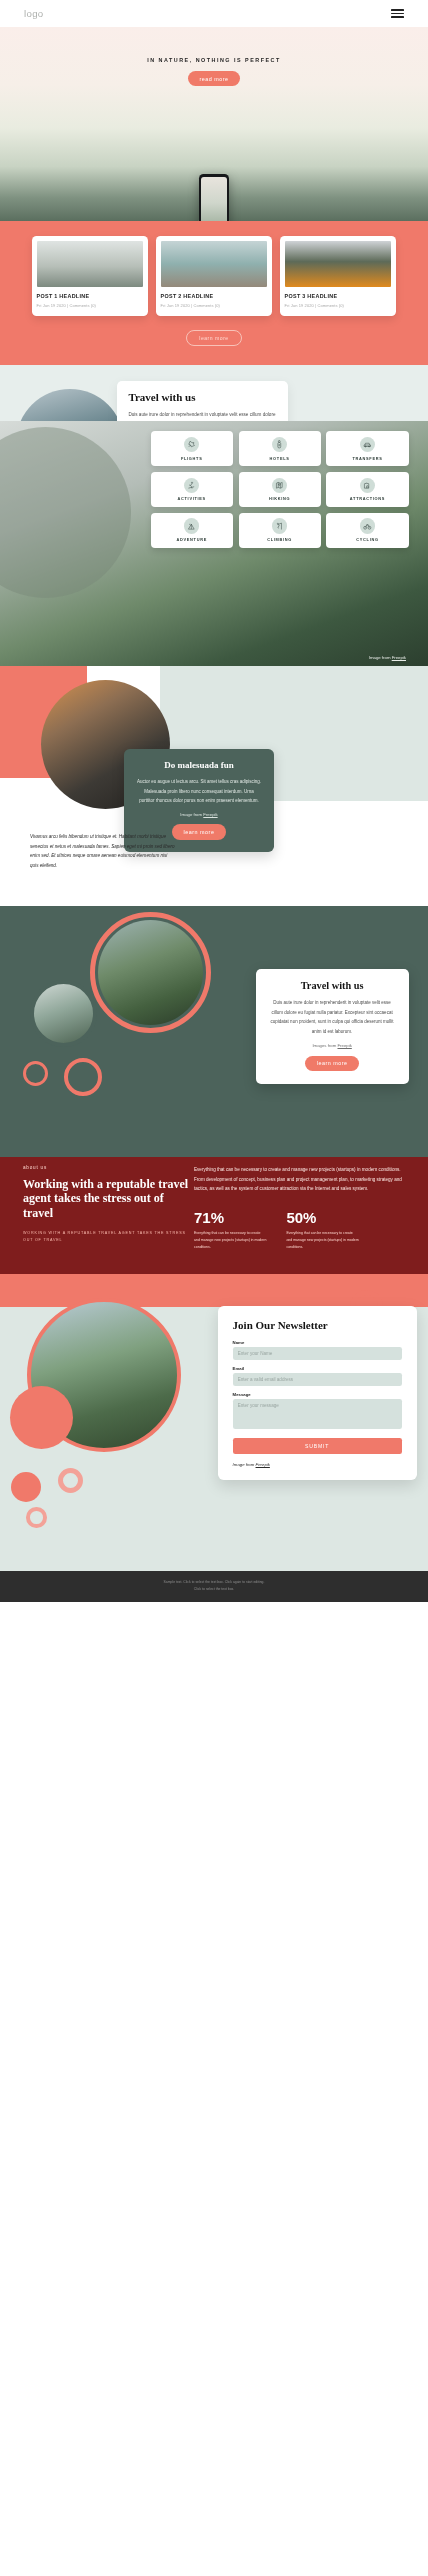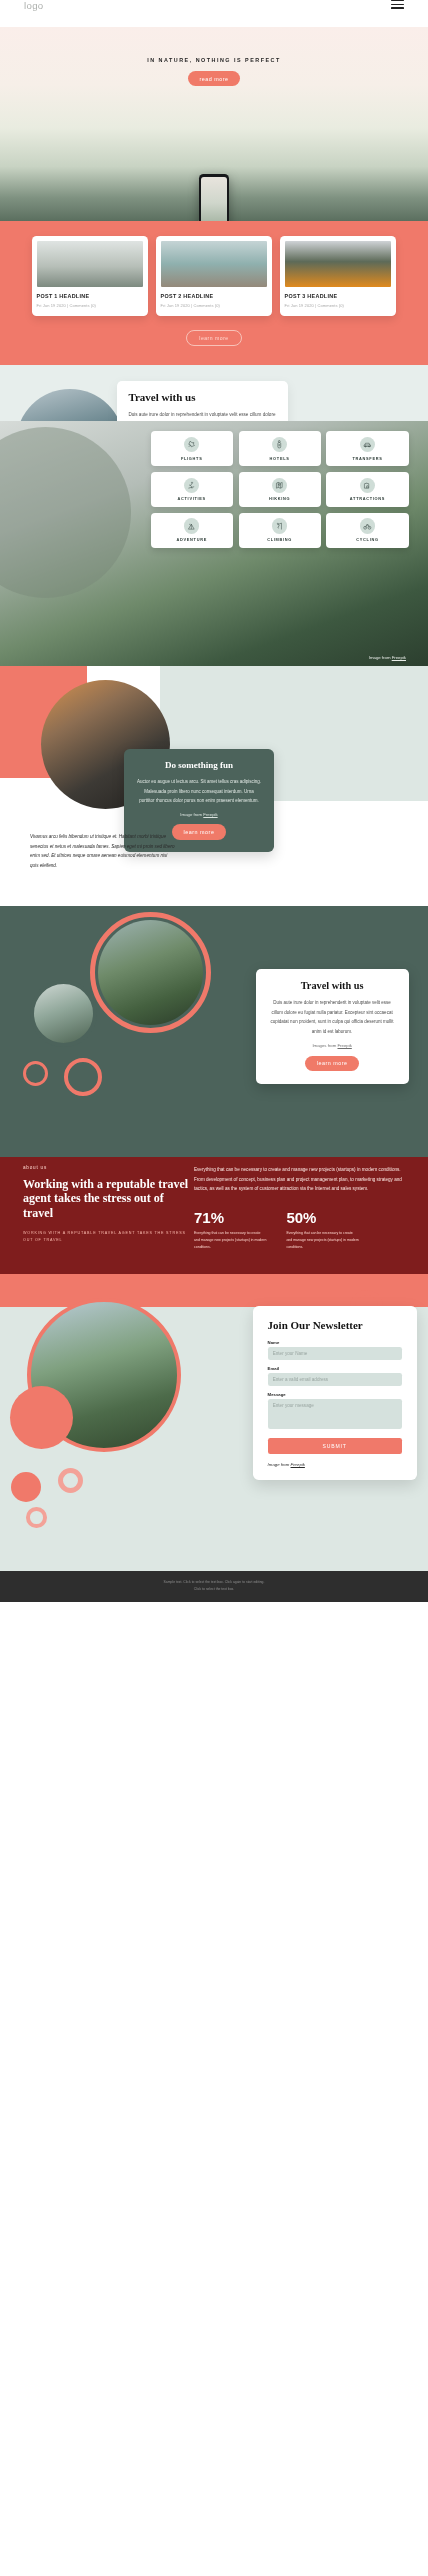--- a/index.html
+++ b/index.html
@@ -7,21 +7,21 @@
   body {
     font-family:"Liberation Sans", sans-serif;
     background:#ffffff;
     width:428px;
     overflow-x:hidden;
   }
   .page { width:428px; position:relative; }
 
   
   .site-header{
-    height:27px; background:#fff; display:flex; align-items:flex-start;
+    height:27px; background:#fff; display:flex; align-items:center;
     justify-content:space-between; padding:0 24px;
   }
   .logo{ font-size:9.7px; color:#aeb1ae; letter-spacing:0.3px; font-weight:400;}
   .burger{ width:12.6px; display:flex; flex-direction:column; gap:2.3px; cursor:pointer;}
   .burger i{ display:block; height:1.4px; background:#222; border-radius:0.6px;}
 
   
   .hero{
     position:relative; height:194px; overflow:hidden;
     background:#f6ece8;
@@ -210,21 +210,21 @@
   }
   .n-dot1{ position:absolute; left:10.3px; top:112px; width:63px; height:63px; border-radius:50%;
     background:#f0796a; z-index:4;}
   .n-ring2{ position:absolute; left:58px; top:194px; width:25px; height:25px; border-radius:50%;
     border:5.7px solid #f3a298; z-index:4;}
   .n-ring3{ position:absolute; left:26px; top:233px; width:20.6px; height:20.6px; border-radius:50%;
     border:4.6px solid #f3a298; z-index:4;}
   .n-dot2{ position:absolute; left:11.4px; top:198px; width:30px; height:30px; border-radius:50%;
     background:#f0796a; z-index:3;}
   .form-card{
-    position:absolute; right:11.4px; top:32px; width:164px; z-index:6;
+    position:absolute; right:11.4px; top:32px; width:199px; z-index:6;
     background:#fff; border-radius:5.7px; padding:12.6px 15px 12.6px;
     box-shadow:0 5.7px 15px rgba(0,0,0,.13);
   }
   .form-card h2{ font-family:"Liberation Serif", serif; font-size:11px; font-weight:700; color:#141414;
     margin-bottom:9px;}
   .field{ margin-bottom:5.7px;}
   .field label{ display:block; font-size:4.3px; font-weight:700; color:#1f1f1f; margin-bottom:2.3px;}
   .field input, .field textarea{
     width:100%; background:#d5e1dd; border:none; border-radius:2.3px;
     padding:4px 5.1px; font-size:4.6px; color:#3c3c3c;
@@ -408,21 +408,21 @@
 
     </div>
     <div class="credit"><span>Image from </span><u>Freepik</u></div>
   </div>
 
   <div class="fun">
     <div class="fun-coralL"></div>
     <div class="fun-mint"></div>
     <div class="fun-circle"></div>
     <div class="fun-panel">
-      <h2>Do something fun</h2>
+      <h2>Do malesuada fun</h2>
       <p>Auctor eu augue ut lectus arcu. Sit amet tellus cras adipiscing. Malesuada proin libero nunc consequat interdum. Urna porttitor rhoncus dolor purus non enim praesent elementum.</p>
       <div class="credit-in"><span>Image from </span><u>Freepik</u></div>
       <button class="btn-coral">learn more</button>
     </div>
     <div class="fun-text">Vivamus arcu felis bibendum ut tristique et. Habitant morbi tristique senectus et netus et malesuada fames. Sapien eget mi proin sed libero enim sed. Et ultrices neque ornare aenean euismod elementum nisi quis eleifend.</div>
   </div>
 
   <div class="travel2">
     <div class="ring big-ring"></div>
     <div class="circ-img"></div>

